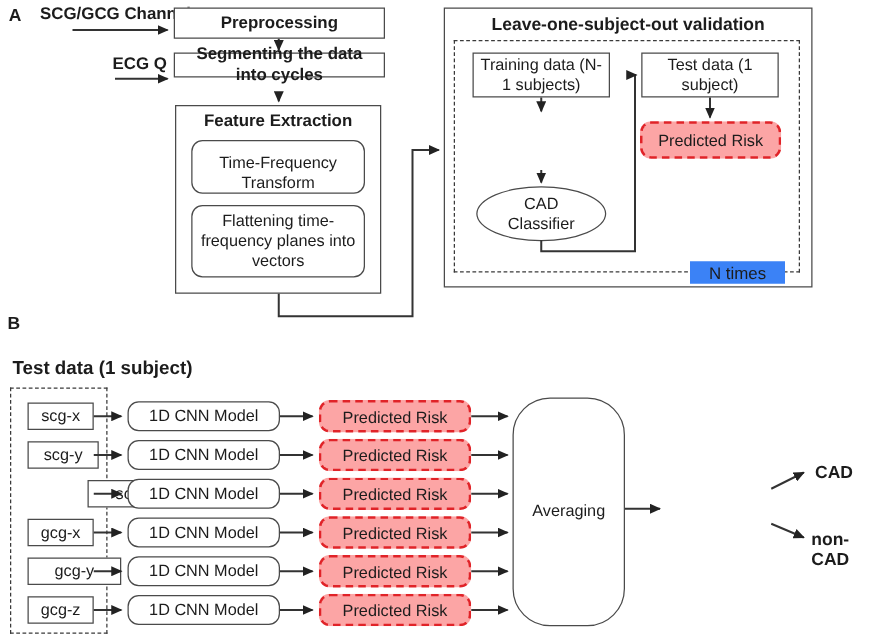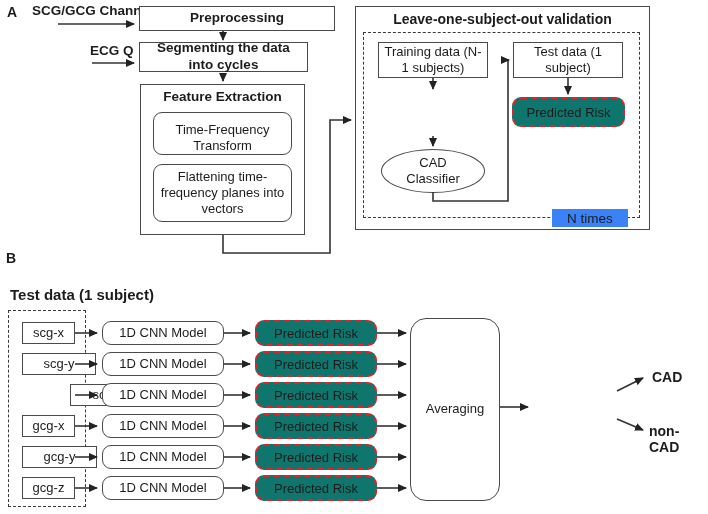--- a/index.html
+++ b/index.html
@@ -6,43 +6,43 @@
   .canvas{
     position:relative;width:708px;height:514px;background:#fff;
     font-family:"Liberation Sans","DejaVu Sans",sans-serif;color:#1c1c1c;
     overflow:hidden;
   }
   .abs{position:absolute;}
   .bold{font-weight:bold;}
   .ctr{display:flex;align-items:center;justify-content:center;text-align:center;}
   .sbox{border:1.6px solid #4a4a4a;background:#fff;box-sizing:border-box;font-size:13px;line-height:1.25;}
   .rbox{border-radius:9px;}
-  .redbox{border:2px dashed #e02328;border-radius:9px;background:#0f766e;box-sizing:border-box;font-size:13px;}
+  .redbox{border:2px dashed #e02328;border-radius:9px;background:#fca5a5;box-sizing:border-box;font-size:13px;}
   .dashedbox{border:1.5px dashed #3a3a3a;box-sizing:border-box;background:transparent;}
   .lbl{font-size:13px;}
   .titletxt{font-size:13.5px;}
   svg.overlay{position:absolute;left:0;top:0;pointer-events:none;}
   .row{position:absolute;left:0;width:708px;height:26px;}
 </style>
 </head>
 <body>
 
 <div class="canvas">
 
   <div class="abs bold lbl" style="left:7px;top:4px;font-size:14px;">A</div>
 
   <div class="abs bold" style="left:32px;top:3px;font-size:13.5px;">SCG/GCG Channel</div>
 
   <div class="abs bold" style="left:90px;top:43px;font-size:13.5px;">ECG Q</div>
 
-  <div class="abs sbox ctr bold titletxt" style="left:139px;top:6px;width:196px;height:25px;">
+  <div class="abs sbox ctr bold titletxt" style="left:139px;top:6px;width:169px;height:25px;">
     <span>Preprocessing</span>
   </div>
 
-  <div class="abs sbox ctr bold titletxt" style="left:139px;top:42px;width:169px;height:30px;padding:0 12px;">
+  <div class="abs sbox ctr bold titletxt" style="left:139px;top:42px;width:169px;height:20px;padding:0 12px;">
     <span>Segmenting the data into cycles</span>
   </div>
 
   <div class="abs sbox" style="left:140px;top:84px;width:165px;height:151px;"></div>
   <div class="abs bold ctr titletxt" style="left:140px;top:87px;width:165px;height:18px;">Feature Extraction</div>
 
   <div class="abs sbox rbox ctr" style="left:153px;top:112px;width:139px;height:43px;padding:0 6px;align-items:flex-end;">
     <span>Time-Frequency Transform</span>
   </div>
 
@@ -85,21 +85,21 @@
         <span>scg-x</span>
       </div>
     <div class="abs sbox rbox ctr" style="left:102px;top:1px;width:122px;height:24px;">
         <span>1D CNN Model</span>
       </div>
     <div class="abs redbox ctr" style="left:255px;top:0px;width:122px;height:26px;">
         <span>Predicted Risk</span>
       </div>
   </div>
   <div class="row" style="top:351px;">
-    <div class="abs sbox ctr" style="left:22px;top:2px;width:74px;height:22px;">
+    <div class="abs sbox ctr" style="left:22px;top:2px;width:57px;height:22px;">
         <span>scg-y</span>
       </div>
     <div class="abs sbox rbox ctr" style="left:102px;top:1px;width:122px;height:24px;">
         <span>1D CNN Model</span>
       </div>
     <div class="abs redbox ctr" style="left:255px;top:0px;width:122px;height:26px;">
         <span>Predicted Risk</span>
       </div>
   </div>
   <div class="row" style="top:382px;">
@@ -140,21 +140,21 @@
         <span>gcg-z</span>
       </div>
     <div class="abs sbox rbox ctr" style="left:102px;top:1px;width:122px;height:24px;">
         <span>1D CNN Model</span>
       </div>
     <div class="abs redbox ctr" style="left:255px;top:0px;width:122px;height:26px;">
         <span>Predicted Risk</span>
       </div>
   </div>
 
-  <div class="abs sbox ctr" style="left:410px;top:318px;width:90px;height:183px;border-radius:16px;">
+  <div class="abs sbox ctr" style="left:410px;top:318px;width:90px;height:183px;border-radius:30px;">
     <span>Averaging</span>
   </div>
 
 
   <div class="abs bold" style="left:652px;top:369px;font-size:14px;text-align:center;">CAD</div>
   <div class="abs bold" style="left:649px;top:423px;font-size:14px;">non-CAD</div>
 
   <svg class="overlay" width="708" height="514" viewBox="0 0 708 514">
     <defs>
       <marker id="ah" markerWidth="9" markerHeight="8" refX="8" refY="4" orient="auto" markerUnits="userSpaceOnUse">

